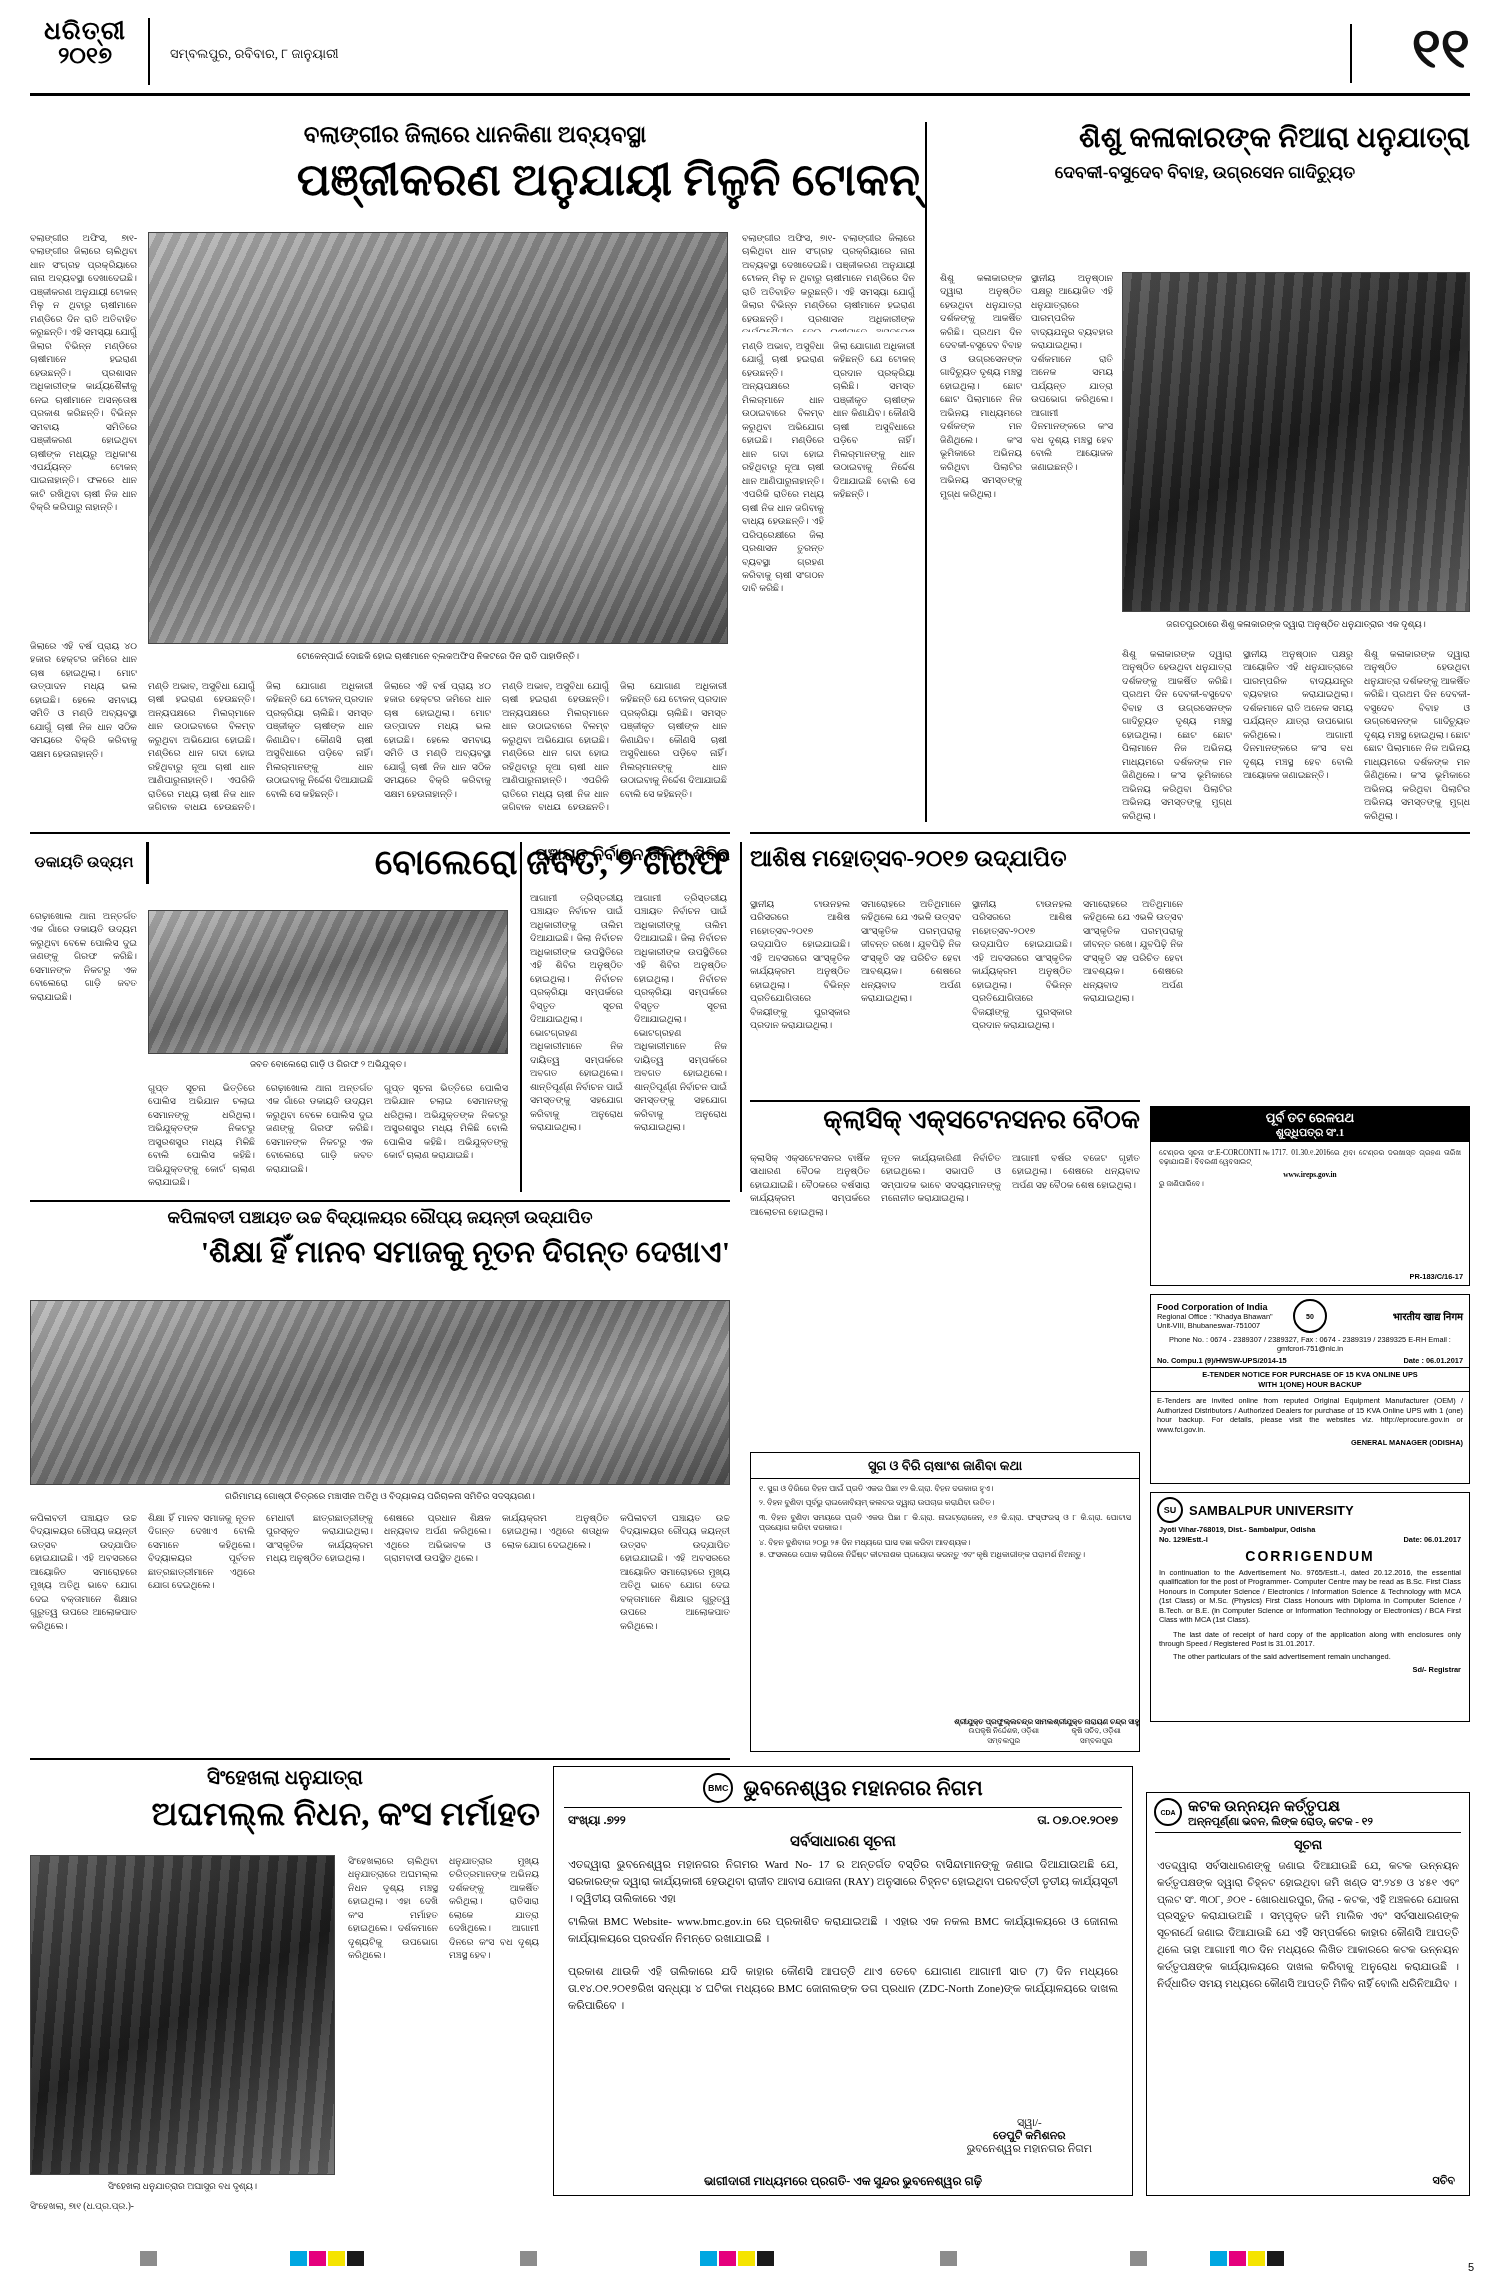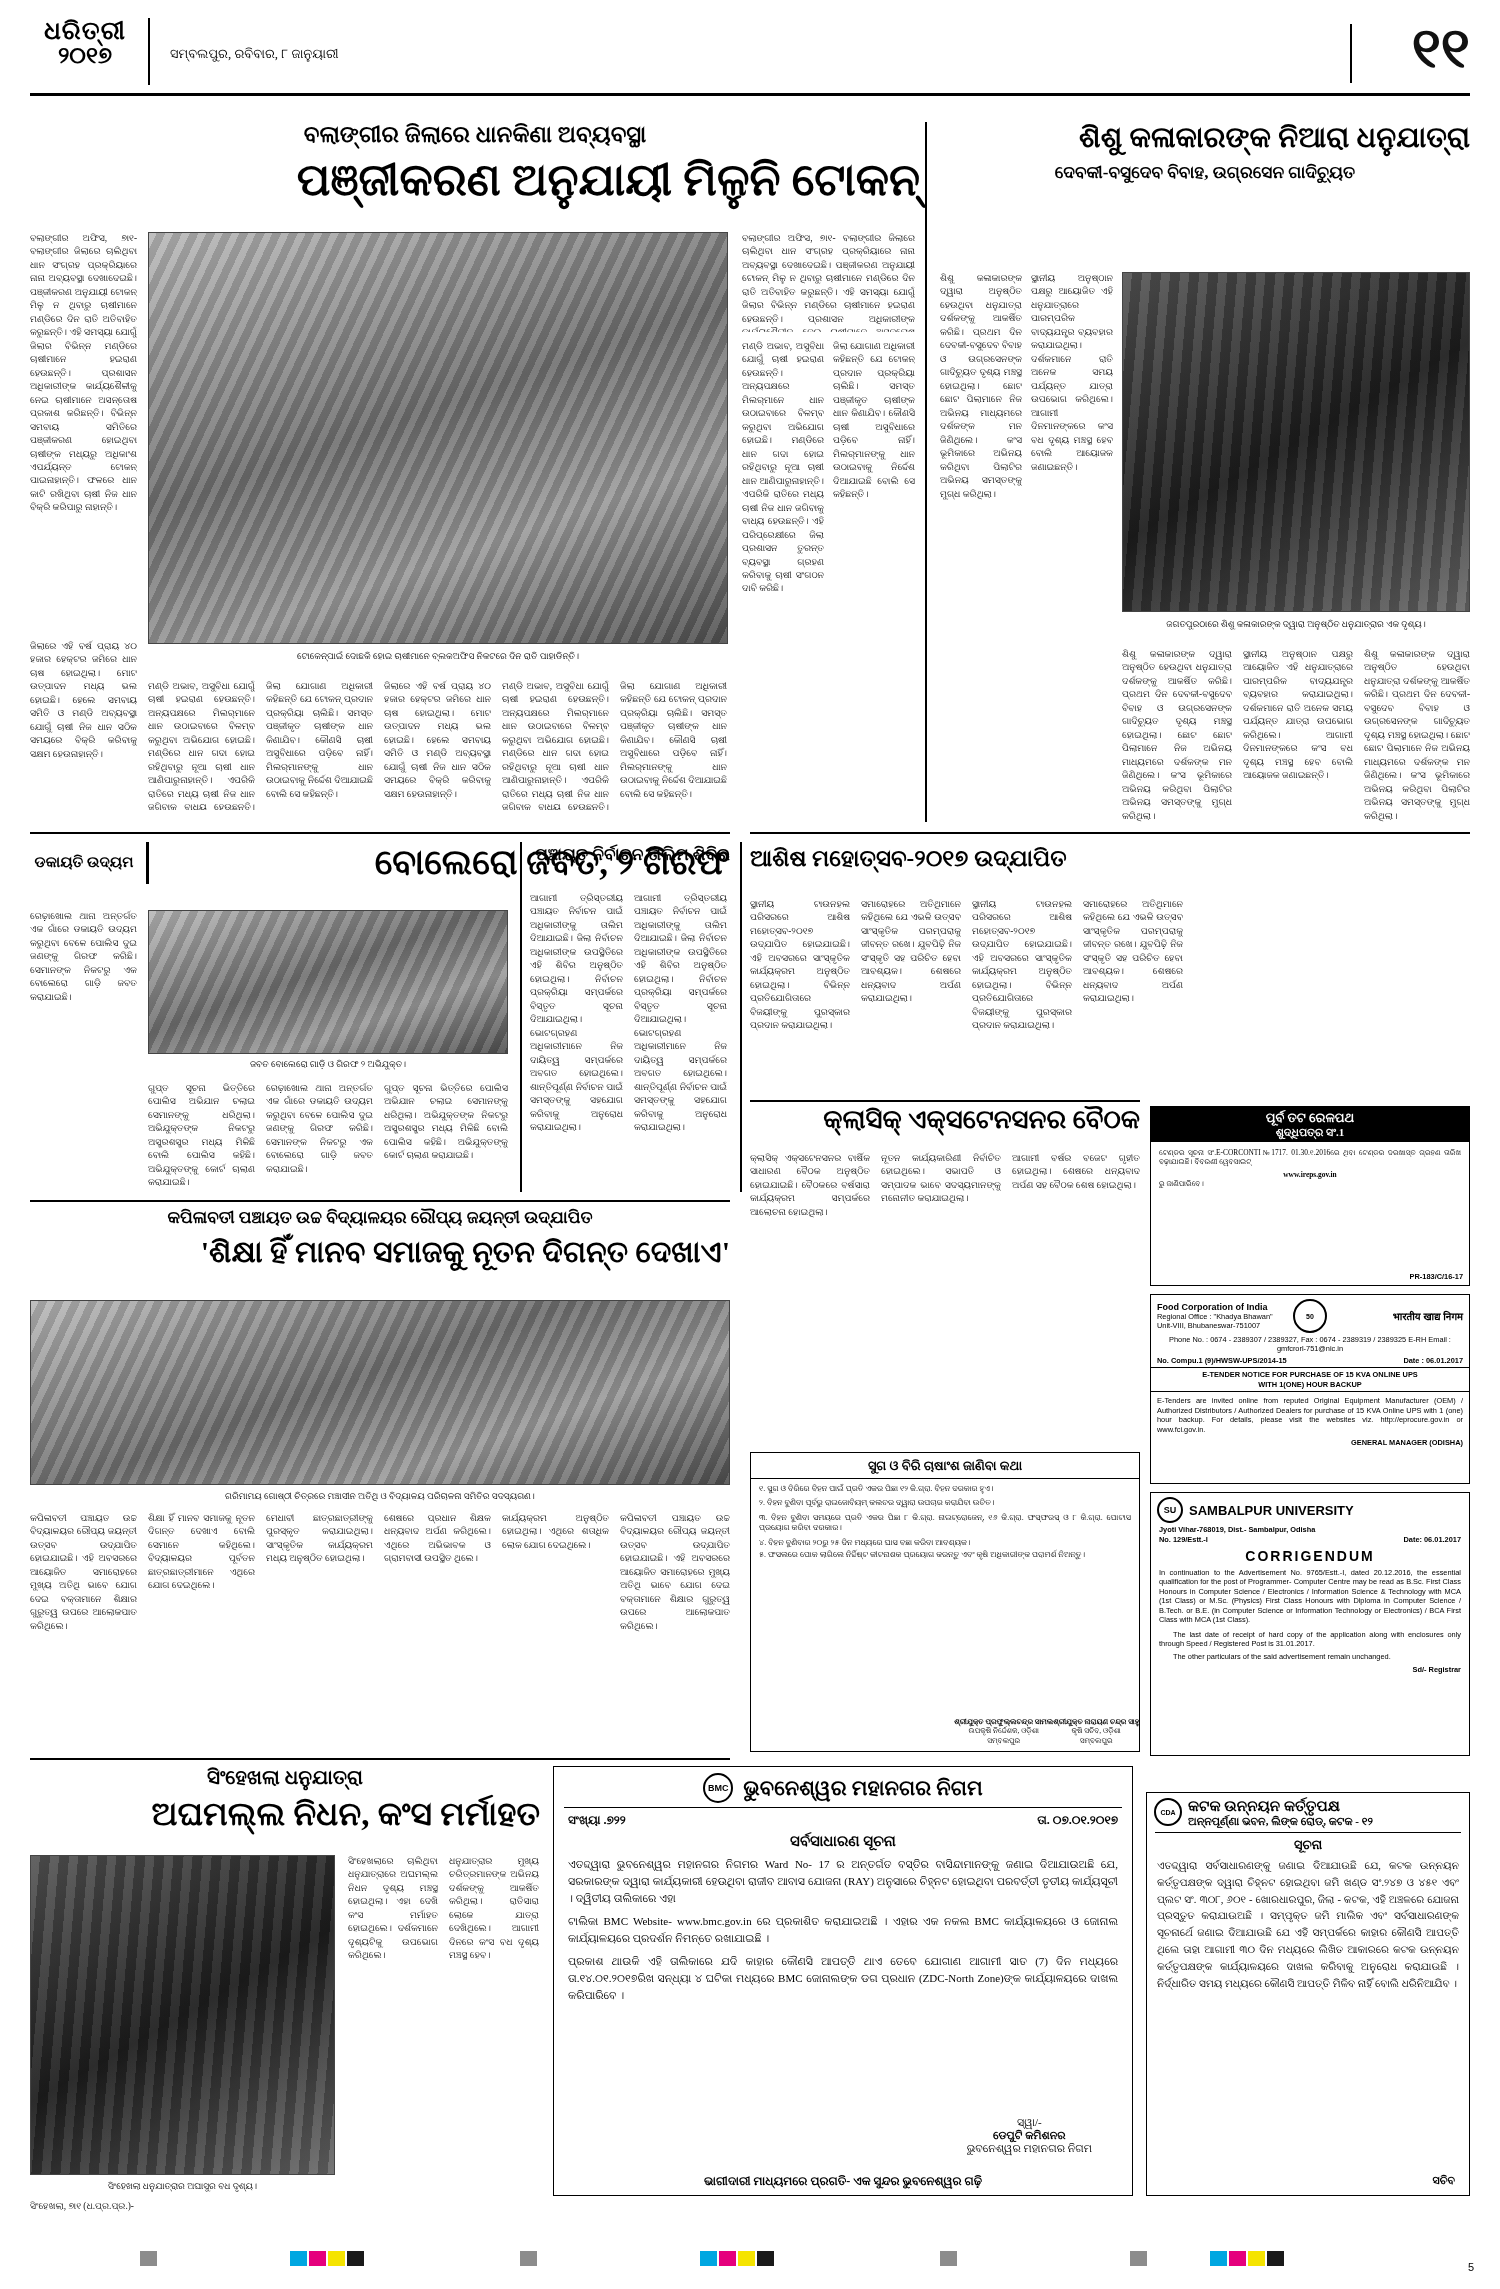--- a/index.html
+++ b/index.html
@@ -302,21 +302,21 @@
       <div class="tiny bold">Date : 06.01.2017</div>
     </div>
     <div class="tiny bold center" style="border-top:1px solid #000; border-bottom:1px solid #000; padding:2px 4px;">
       <div>E-TENDER NOTICE FOR PURCHASE OF 15 KVA ONLINE UPS</div>
       <div>WITH 1(ONE) HOUR BACKUP</div>
     </div>
     <div class="tiny just" style="padding:4px 6px;">E-Tenders are invited online from reputed Original Equipment Manufacturer (OEM) / Authorized Distributors / Authorized Dealers for purchase of 15 KVA Online UPS with 1 (one) hour backup. For details, please visit the websites viz. http://eprocure.gov.in or www.fci.gov.in.</div>
     <div class="tiny bold" style="text-align:right; padding:0 6px;">GENERAL MANAGER (ODISHA)</div>
   </div>
 
-  <div class="ad-box" style="left:1150px; top:1492px; width:320px; height:264px;">
+  <div class="ad-box" style="left:1150px; top:1492px; width:320px; height:230px;">
     <div style="display:flex; align-items:center; gap:6px; padding:4px 6px 2px;">
       <div class="emblem">SU</div>
       <div>
         <div class="bold" style="font-size:13px;">SAMBALPUR UNIVERSITY</div>
       </div>
     </div>
     <div class="tiny bold" style="padding:0 8px;">Jyoti Vihar-768019, Dist.- Sambalpur, Odisha</div>
     <div style="display:flex; justify-content:space-between; padding:1px 8px;">
       <div class="tiny bold">No. 129/Estt.-I</div>
       <div class="tiny bold">Date: 06.01.2017</div>
@@ -346,21 +346,21 @@
     </div>
     <div class="rule-h" style="position:static; height:1px; margin:2px 10px;"></div>
     <div style="display:flex; justify-content:space-between; padding:3px 14px; font-family:'Liberation Serif',serif; font-size:12px; font-weight:bold;">
       <div>ସଂଖ୍ୟା .୭୨୨</div>
       <div>ତା. ୦୭.୦୧.୨୦୧୭</div>
     </div>
     <div style="text-align:center; font-family:'Liberation Serif',serif; font-weight:bold; font-size:15px; padding:2px 0 6px;">ସର୍ବସାଧାରଣ ସୂଚନା</div>
     <div style="padding:0 14px; font-family:'Liberation Serif',serif; font-size:11px; line-height:1.55; text-align:justify;">
       <div>ଏତଦ୍ଦ୍ୱାରା ଭୁବନେଶ୍ୱର ମହାନଗର ନିଗମର Ward No- 17 ର ଅନ୍ତର୍ଗତ ବସ୍ତିର ବାସିନ୍ଦାମାନଙ୍କୁ ଜଣାଇ ଦିଆଯାଉଅଛି ଯେ, ସରକାରଙ୍କ ଦ୍ୱାରା କାର୍ଯ୍ୟକାରୀ ହେଉଥିବା ରାଜୀବ ଆବାସ ଯୋଜନା (RAY) ଅନୁସାରେ ଚିହ୍ନଟ ହୋଇଥିବା ପରବର୍ତ୍ତୀ ତୃତୀୟ କାର୍ଯ୍ୟସୂଚୀ । ଦ୍ୱିତୀୟ ତାଲିକାରେ ଏହା</div>
       <div style="margin-top:6px;">ଟାଲିକା BMC Website- www.bmc.gov.in ରେ ପ୍ରକାଶିତ କରାଯାଇଅଛି । ଏହାର ଏକ ନକଲ BMC କାର୍ଯ୍ୟାଳୟରେ ଓ ଜୋନାଲ କାର୍ଯ୍ୟାଳୟରେ ପ୍ରଦର୍ଶନ ନିମନ୍ତେ ରଖାଯାଇଛି ।</div>
-      <div style="margin-top:6px;">ପ୍ରକାଶ ଥାଉକି ଏହି ତାଲିକାରେ ଯଦି କାହାର କୌଣସି ଆପତ୍ତି ଥାଏ ତେବେ ଯୋଗାଣ ଆଗାମୀ ସାତ (7) ଦିନ ମଧ୍ୟରେ ତା.୧୪.୦୧.୨୦୧୭ରିଖ ସନ୍ଧ୍ୟା ୪ ଘଟିକା ମଧ୍ୟରେ BMC ଜୋନାଲଙ୍କ ଡଗ ପ୍ରଧାନ (ZDC-North Zone)ଙ୍କ କାର୍ଯ୍ୟାଳୟରେ ଦାଖଲ କରିପାରିବେ ।</div>
+      <div style="margin-top:16px;">ପ୍ରକାଶ ଥାଉକି ଏହି ତାଲିକାରେ ଯଦି କାହାର କୌଣସି ଆପତ୍ତି ଥାଏ ତେବେ ଯୋଗାଣ ଆଗାମୀ ସାତ (7) ଦିନ ମଧ୍ୟରେ ତା.୧୪.୦୧.୨୦୧୭ରିଖ ସନ୍ଧ୍ୟା ୪ ଘଟିକା ମଧ୍ୟରେ BMC ଜୋନାଲଙ୍କ ଡଗ ପ୍ରଧାନ (ZDC-North Zone)ଙ୍କ କାର୍ଯ୍ୟାଳୟରେ ଦାଖଲ କରିପାରିବେ ।</div>
     </div>
     <div style="position:absolute; right:40px; bottom:40px; text-align:center; font-family:'Liberation Serif',serif; font-size:11px;">
       <div>ସ୍ୱା/-</div>
       <div class="bold">ଡେପୁଟି କମିଶନର</div>
       <div>ଭୁବନେଶ୍ୱର ମହାନଗର ନିଗମ</div>
     </div>
     <div style="position:absolute; left:0; right:0; bottom:6px; text-align:center; font-family:'Liberation Serif',serif; font-weight:bold; font-size:12px;">ଭାଗୀଦାରୀ ମାଧ୍ୟମରେ ପ୍ରଗତି- ଏକ ସୁନ୍ଦର ଭୁବନେଶ୍ୱର ଗଢ଼ି</div>
   </div>
 
   <div class="ad-box" style="left:1146px; top:1792px; width:324px; height:404px;">

